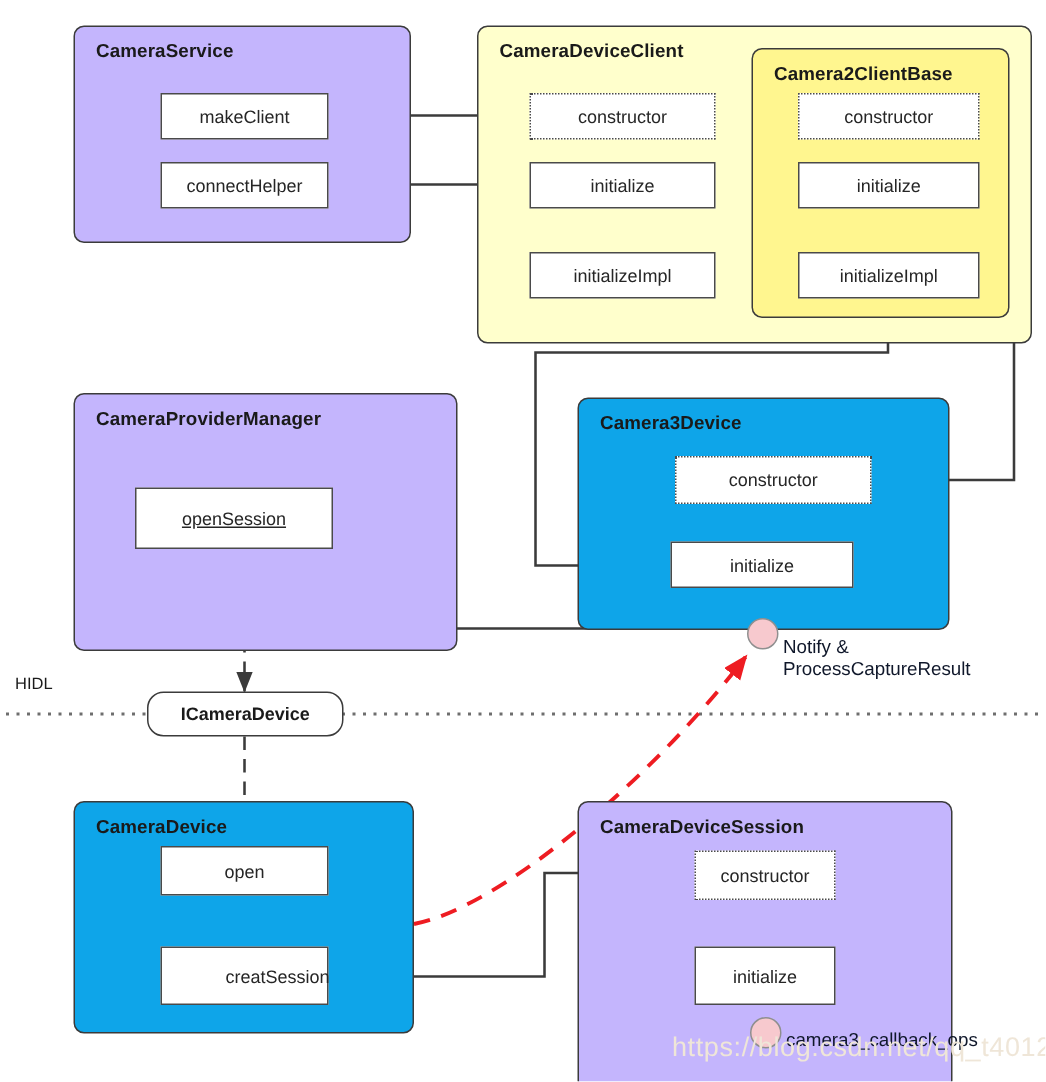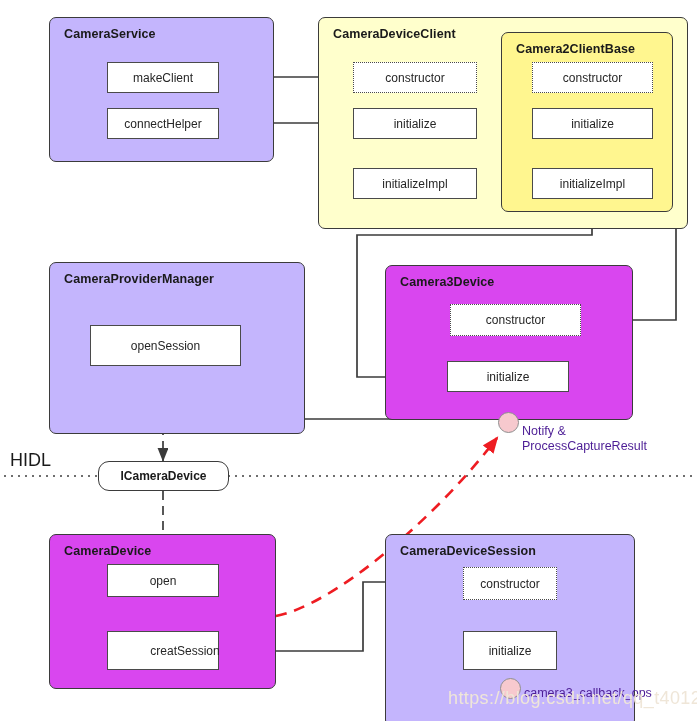--- a/index.html
+++ b/index.html
@@ -9,43 +9,43 @@
     width:697px;height:721px;
     background:#ffffff;
     font-family:"Liberation Sans","DejaVu Sans",sans-serif;
     overflow:hidden;
   }
   svg.layer{position:absolute;left:0;top:0;width:697px;height:721px;pointer-events:none;}
   .grp{position:absolute;box-sizing:border-box;border:1.6px solid #3b3b3b;border-radius:7px;}
   .grp-white{background:#c4b5fd;}
   .grp-yellow-pale{background:#FFFFCC;}
   .grp-yellow{background:#FFF68F;}
-  .grp-orange{background:#d946ef;}
+  .grp-orange{background:#0ea5e9;}
   .grp-title{
     position:absolute;left:14px;top:9px;
     font-size:12.5px;font-weight:bold;color:#1a1a1a;
     letter-spacing:.1px;white-space:nowrap;
   }
   .node{
     position:absolute;box-sizing:border-box;
     background:#ffffff;border:1.6px solid #4a4a4a;
     display:flex;align-items:center;justify-content:center;
     font-size:12px;color:#262626;white-space:nowrap;
   }
   .node.dotted{border:1.9px dotted #4a4a4a;}
   .node.iface{
     border-radius:7px;font-weight:bold;color:#1a1a1a;
     border:1.7px solid #3b3b3b;
   }
   .free-label{
-    position:absolute;font-size:12.5px;color:#4c1d95;
+    position:absolute;font-size:12.5px;color:#0f172a;
     white-space:nowrap;line-height:15px;
   }
   .hidl-label{
-    position:absolute;font-size:18px;color:#1a1a1a;font-weight:normal;
+    position:absolute;font-size:11px;color:#1a1a1a;font-weight:normal;
   }
   .dot-port{
     position:absolute;width:21px;height:21px;border-radius:50%;
     background:#F7C9CE;border:1.5px solid #8f8f8f;box-sizing:border-box;
   }
   .watermark{
     position:absolute;font-size:18px;color:#efe6d8;
     font-family:"Liberation Sans",sans-serif;white-space:nowrap;
     letter-spacing:.4px;
   }
@@ -118,21 +118,21 @@
   <div class="node" style="left:353px;top:108px;width:124px;height:31px;">initialize</div>
   <div class="node" style="left:353px;top:168px;width:124px;height:31px;">initializeImpl</div>
 
   <div class="node dotted" style="left:532px;top:62px;width:121px;height:31px;">constructor</div>
   <div class="node" style="left:532px;top:108px;width:121px;height:31px;">initialize</div>
   <div class="node" style="left:532px;top:168px;width:121px;height:31px;">initializeImpl</div>
 
   <div class="grp grp-white" style="left:49px;top:262px;width:256px;height:172px;">
     <div class="grp-title">CameraProviderManager</div>
   </div>
-  <div class="node" style="left:90px;top:325px;width:151px;height:41px;">openSession</div>
+  <div class="node" style="left:90px;top:325px;width:132px;height:41px;text-decoration:underline;">openSession</div>
 
   <div class="grp grp-orange" style="left:385px;top:265px;width:248px;height:155px;">
     <div class="grp-title">Camera3Device</div>
   </div>
   <div class="node dotted" style="left:450px;top:304px;width:131px;height:32px;">constructor</div>
   <div class="node" style="left:447px;top:361px;width:122px;height:31px;">initialize</div>
 
   <div class="dot-port" style="left:498px;top:412px;"></div>
   <div class="free-label" style="left:522px;top:424px;">
     <span>Notify &amp;</span><br>

